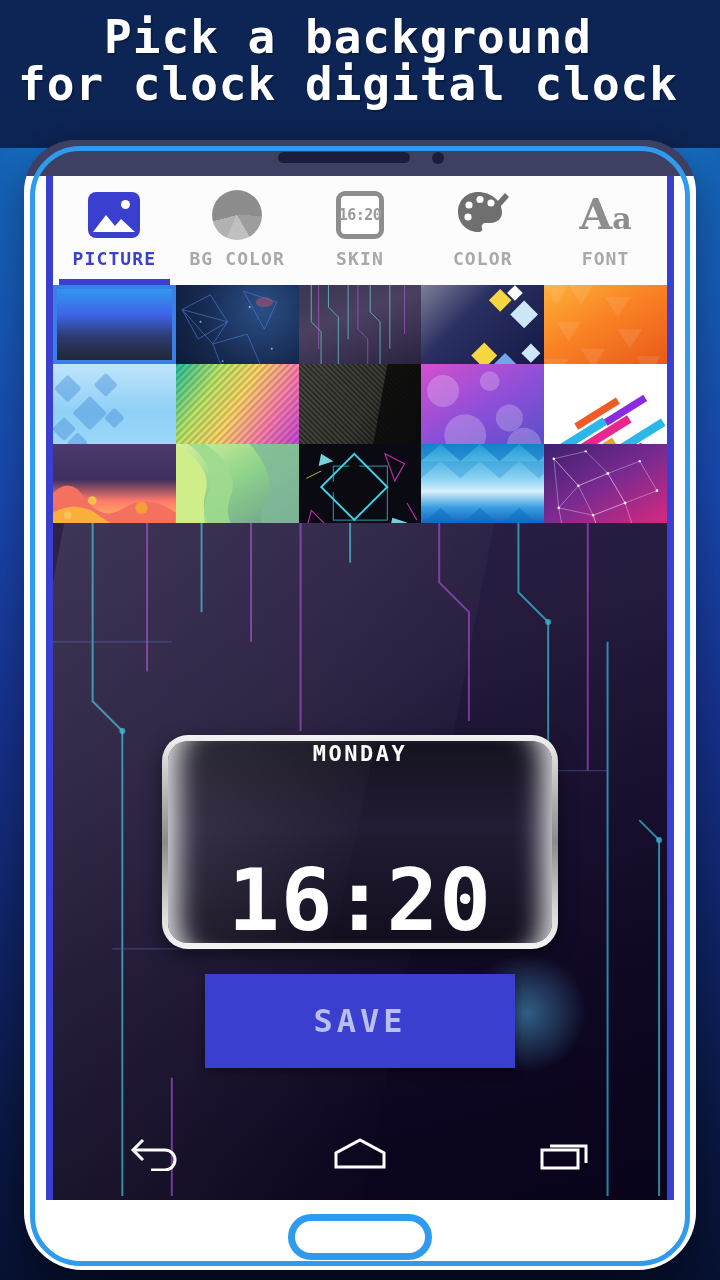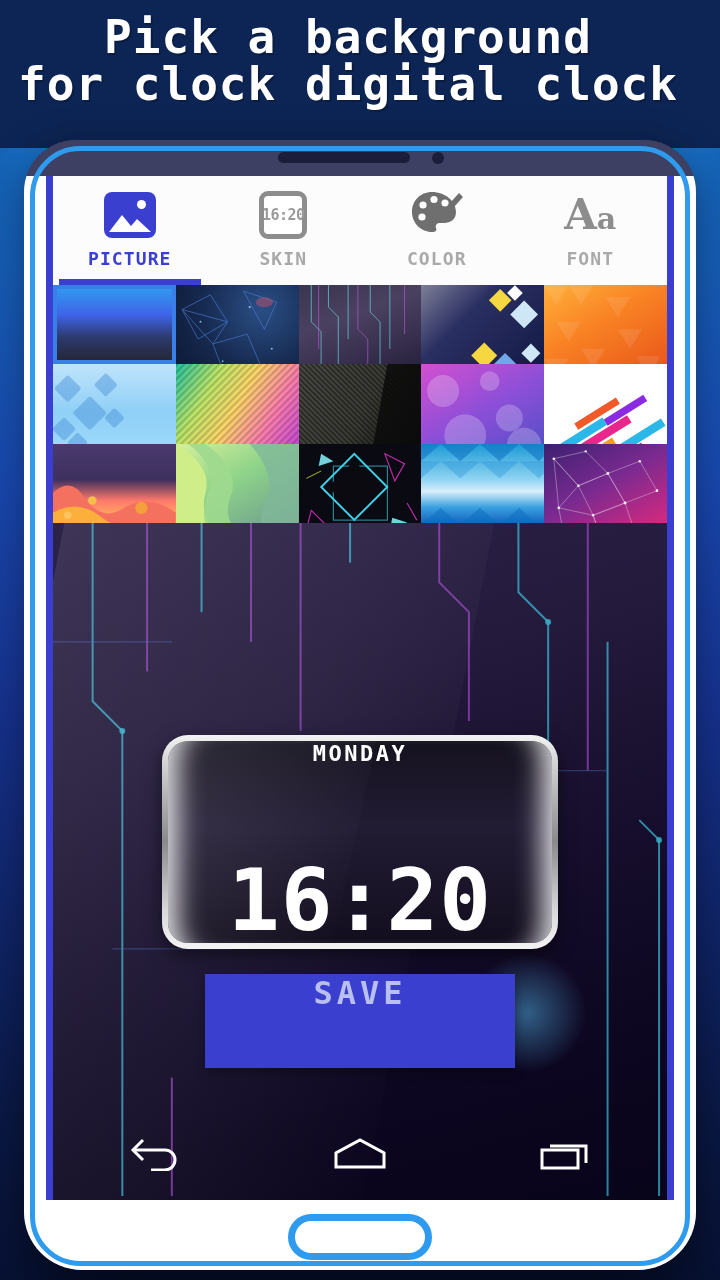--- a/index.html
+++ b/index.html
@@ -193,21 +193,21 @@
   .c-date{
     color:#fff;font-size:28px;font-weight:bold;letter-spacing:.5px;
     font-family:"DejaVu Sans Mono","Liberation Mono",monospace;position:relative;z-index:4;
     margin-top:4px;
   }
 
   
   #save{
     position:absolute;left:50%;margin-left:-155px;bottom:132px;
     width:310px;height:94px;background:#3a3fd0;
-    display:flex;align-items:flex-start;justify-content:center;z-index:14;
+    display:flex;align-items:center;justify-content:center;z-index:14;
     box-shadow:0 3px 10px rgba(0,0,0,.35);
   }
   #save span{
     color:#b9bff0;font-size:32px;font-weight:bold;letter-spacing:4px;
     font-family:"DejaVu Sans Mono","Liberation Mono",monospace;
   }
 
   
   #navbar{
     position:absolute;left:0;bottom:14px;width:100%;height:64px;
@@ -240,20 +240,26 @@
               <div class="ic-pic">
                 <div class="dot"></div>
                 <svg class="mtn" viewBox="0 0 42 22">
                     <polygon points="0,22 13,5 22,16 28,9 42,22" fill="#ffffff"></polygon>
                   </svg>
               </div>
             </div>
             <div class="tlabel">PICTURE</div>
           </div>
 
+          <div class="tab">
+            <div class="glyph">
+              <div class="ic-pie"></div>
+            </div>
+            <div class="tlabel">BG COLOR</div>
+          </div>
 
           <div class="tab">
             <div class="glyph">
               <div class="ic-skin">
                   <span>16:20</span>
                 </div>
             </div>
             <div class="tlabel">SKIN</div>
           </div>
 

